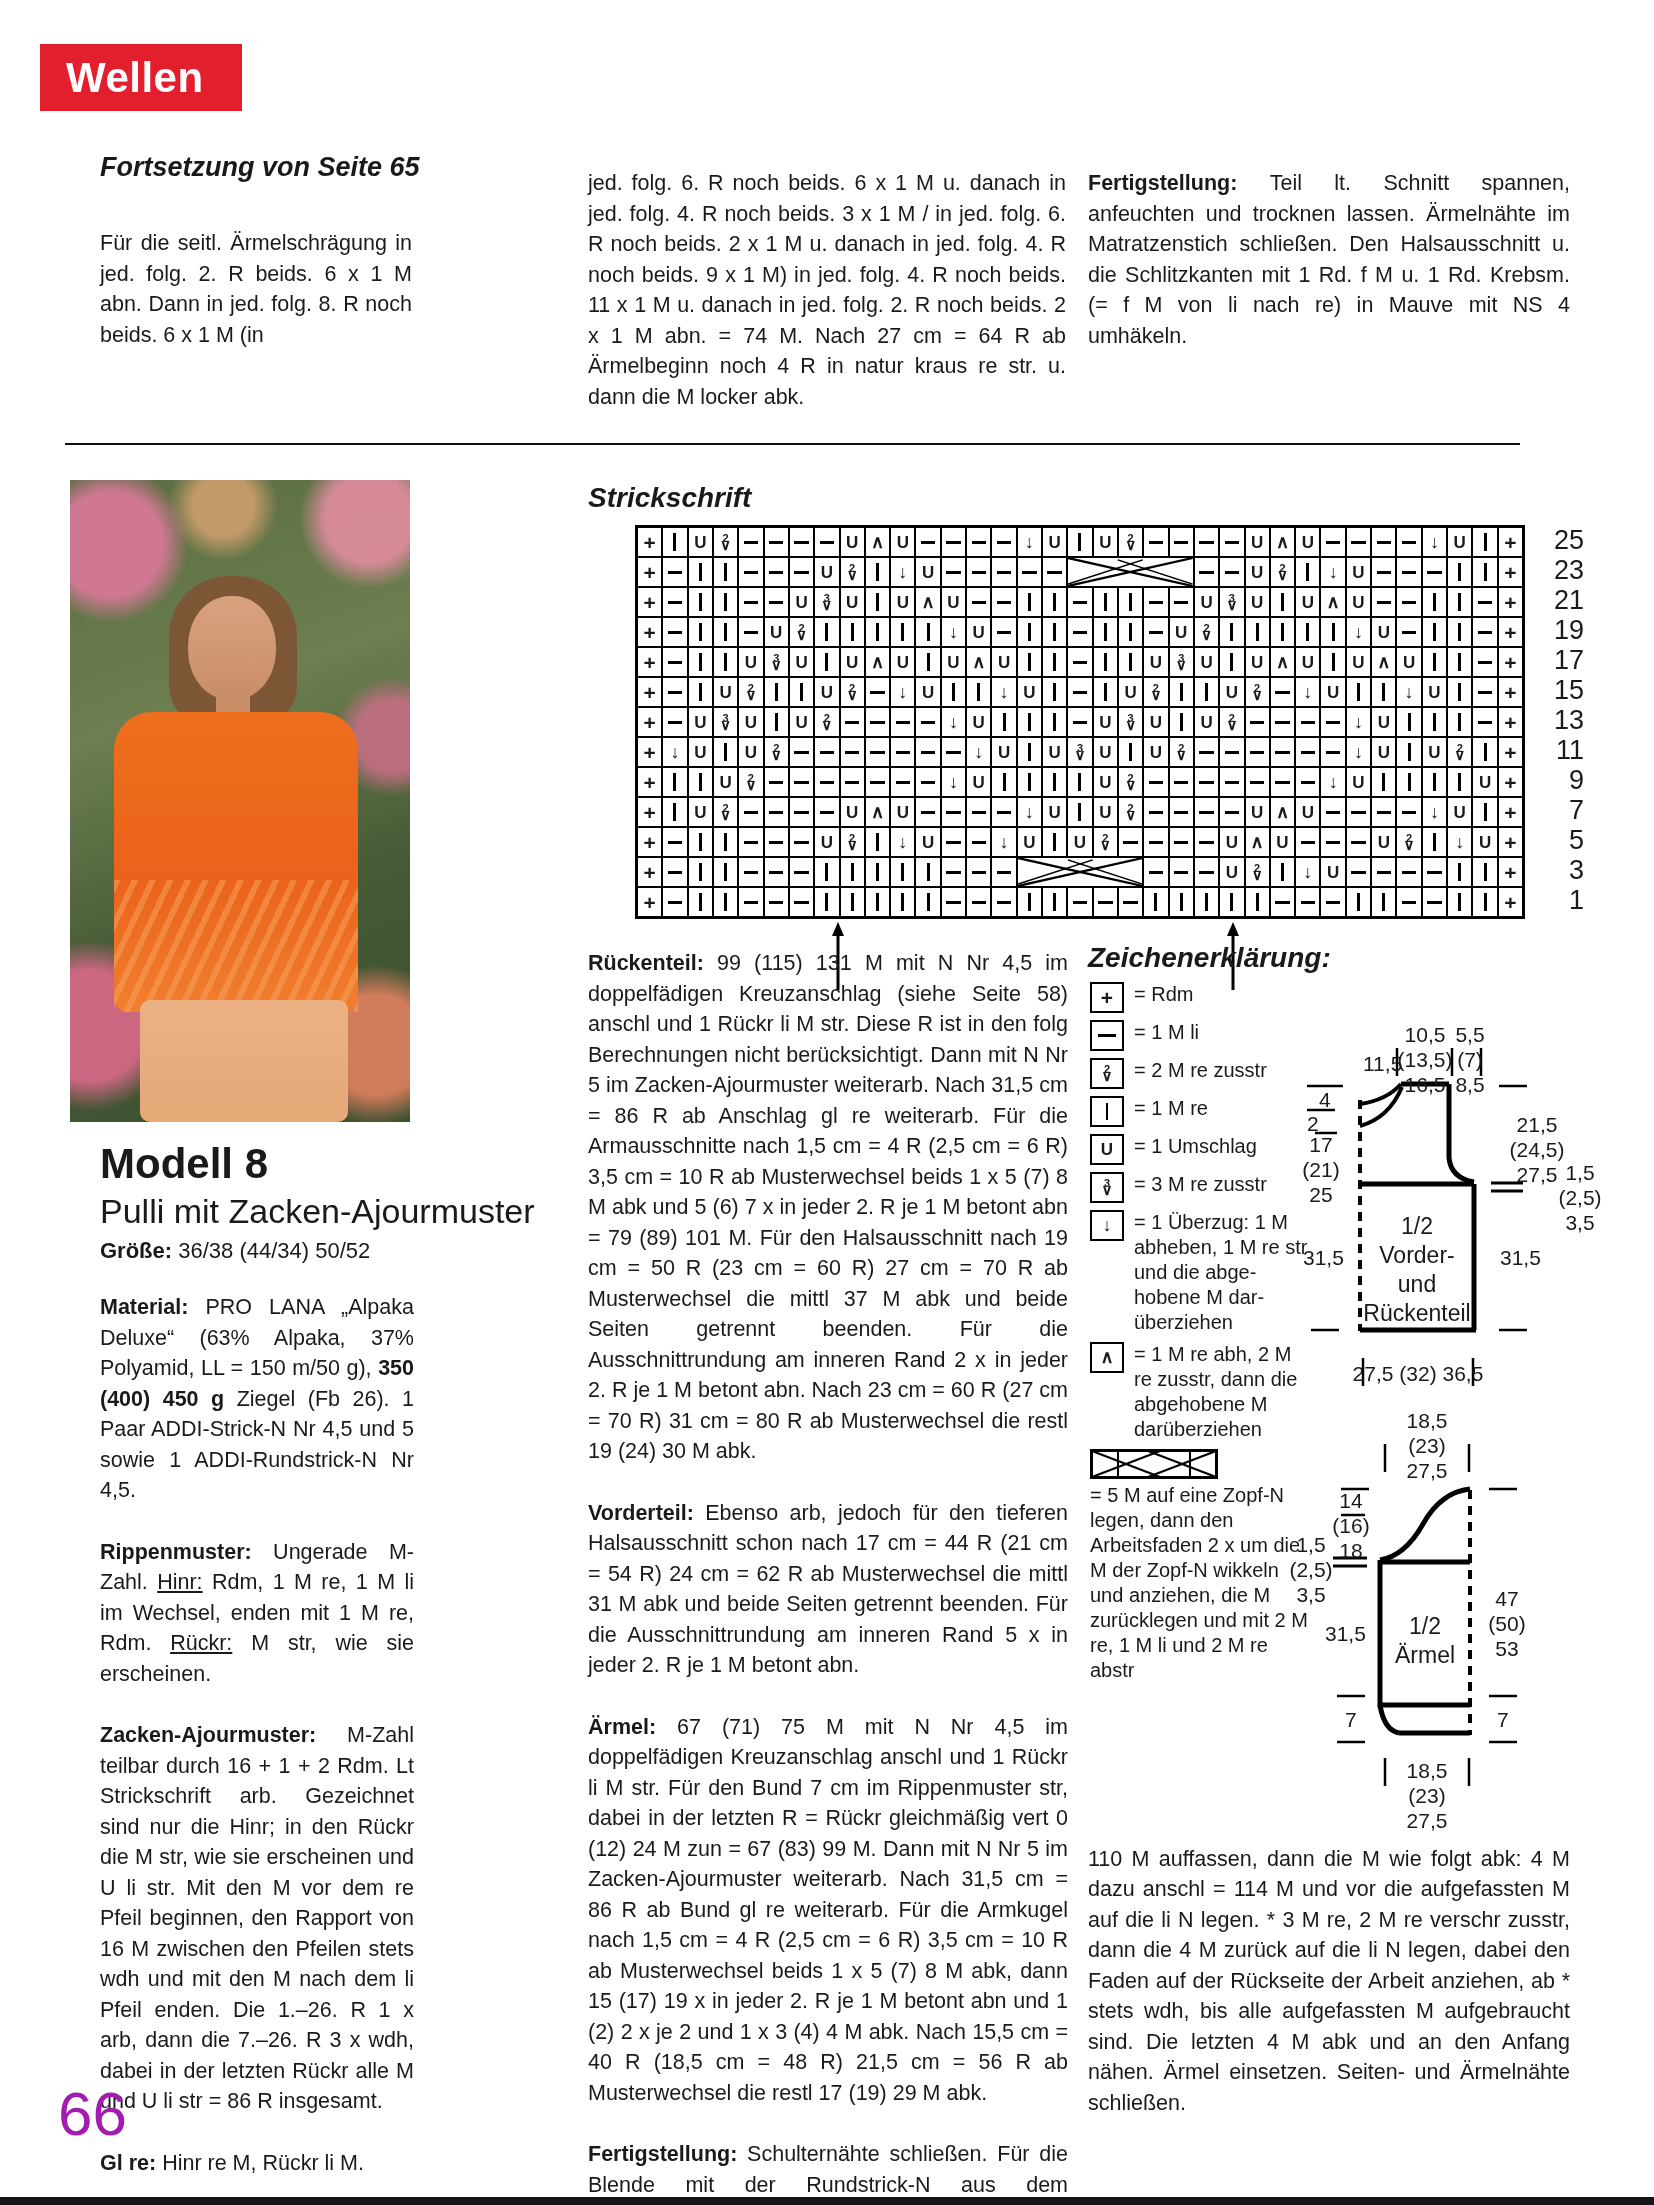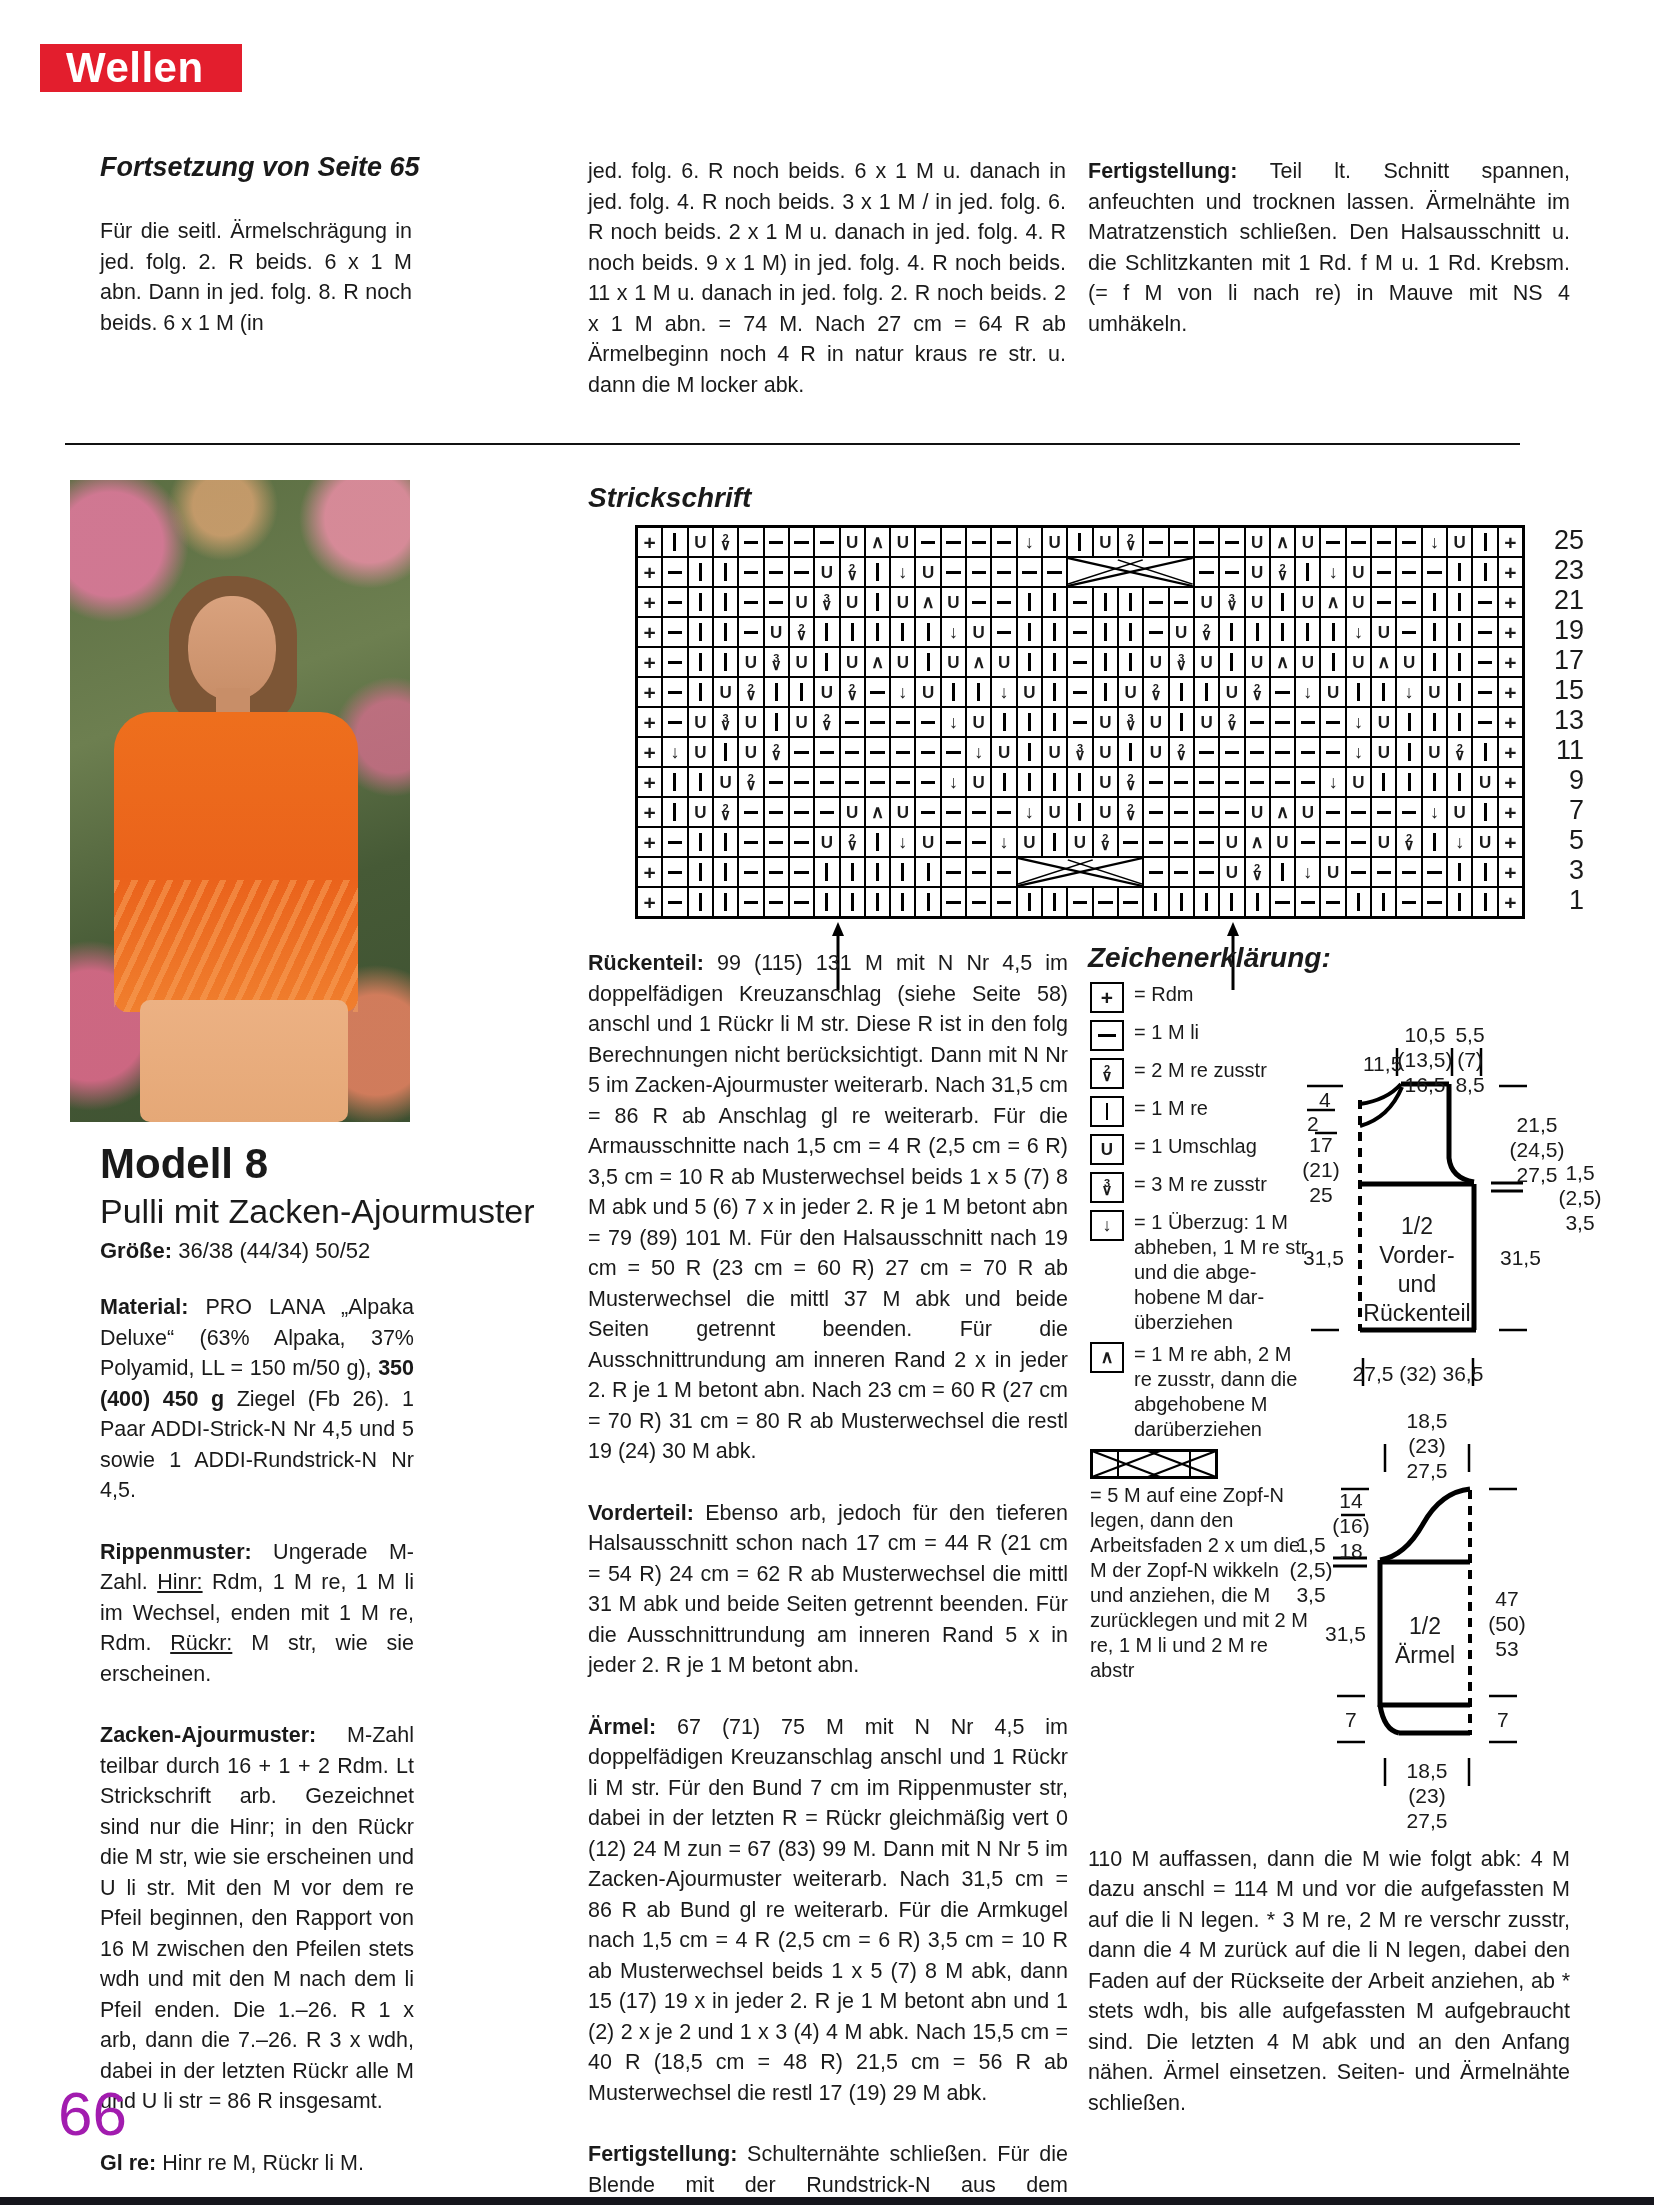--- a/index.html
+++ b/index.html
@@ -1,27 +1,27 @@
 <!DOCTYPE html>
 <html><head>
 <meta charset="utf-8">
 <style>
   html,body{margin:0;padding:0;background:#e9e9e9;}
   .page{position:relative;width:1654px;height:2205px;background:#ffffff;
         font-family:"Liberation Sans",sans-serif;color:#1a1a1a;overflow:hidden;}
   .u{text-decoration:underline;}
   b{font-weight:bold;}
   
-  .badge{position:absolute;left:40px;top:44px;width:202px;height:48px;background:#e31e2d;
+  .badge{position:absolute;left:40px;top:44px;width:202px;height:67px;background:#e31e2d;
          display:flex;align-items:center;}
   .badge span{color:#fff;font-size:42px;font-weight:bold;padding-left:26px;letter-spacing:.5px;}
   
   .colhead{position:absolute;left:100px;top:152px;font-size:27px;font-weight:bold;font-style:italic;}
   .tcol{position:absolute;font-size:21.5px;line-height:30.5px;text-align:justify;}
-  .tcol p{margin:4px 0 0 0;}
+  .tcol p{margin:16px 0 0 0;}
   .tcol p + p{margin-top:0px;}
   #col1{left:100px;top:212px;width:312px;}
   #col2{left:588px;top:152px;width:478px;}
   #col3{left:1088px;top:152px;width:482px;}
   #col3 .para + .para{margin-top:31px;}
   .rule{position:absolute;left:65px;top:443px;width:1455px;height:2px;background:#111;}
   
   .photo{position:absolute;left:70px;top:480px;width:340px;height:642px;overflow:hidden;
          background:linear-gradient(160deg,#55683f 0%,#6d7f50 35%,#46583а 60%,#3f5233 100%);}
   .photo .foliage{position:absolute;inset:0;

